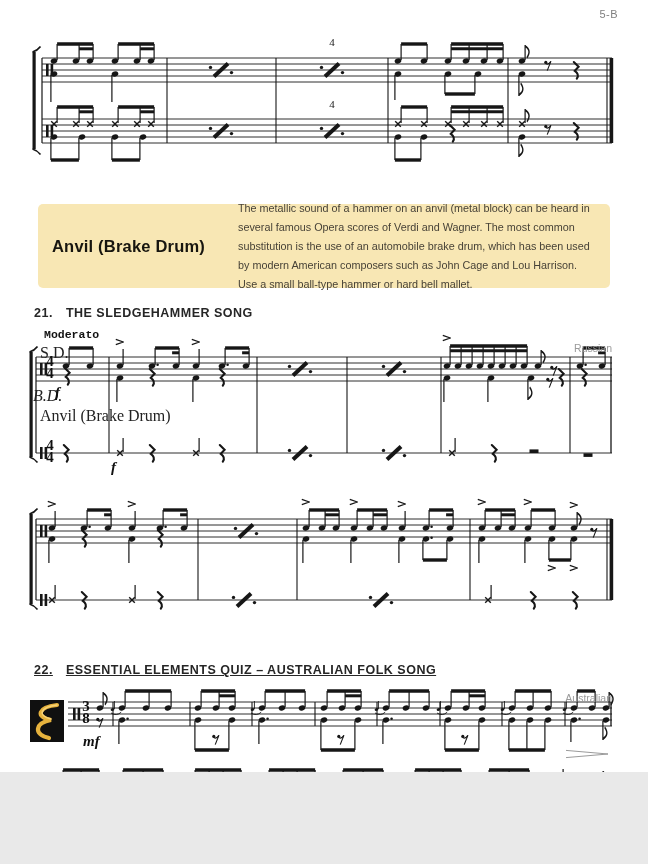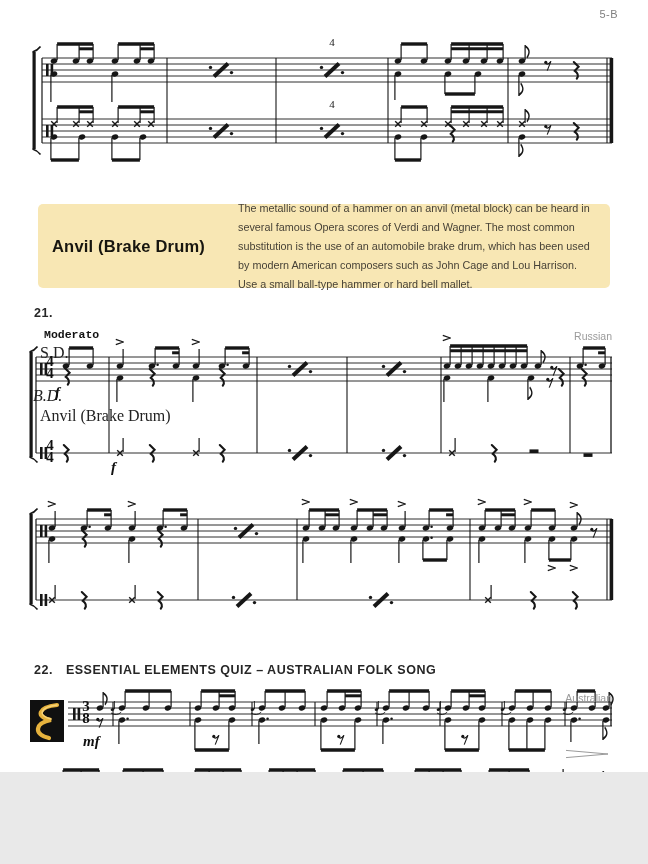--- a/index.html
+++ b/index.html
@@ -744,35 +744,36 @@
   <div class="ov count4" style="left:325px;top:36px;">4</div>
   <div class="ov count4" style="left:325px;top:98px;">4</div>
 
   <div class="infobox">
     <div class="ttl">Anvil (Brake Drum)</div>
     <div class="bdy">The metallic sound of a hammer on an anvil (metal block) can be heard in several famous Opera scores of Verdi and Wagner.  The most common substitution is the use of an automobile brake  drum, which has been used by modern American composers such as John Cage and Lou Harrison.  Use a small ball-type hammer or hard bell mallet.</div>
   </div>
 
   <div class="ov songhead" style="left:34px;top:306px;">
     <span>21.</span>
+    <span>THE SLEDGEHAMMER SONG</span>
   </div>
-  <div class="ov origin" style="right:36px;top:330px;">Russian</div>
+  <div class="ov origin" style="right:36px;top:342px;">Russian</div>
   <div class="ov tempo" style="left:44px;top:328px;">Moderato</div>
   <div class="ov stafflabel" style="left:40px;top:344px;">S.D.</div>
   <div class="ov stafflabel" style="left:33px;top:387px;font-style:italic;">B.D.</div>
   <div class="ov dyn" style="left:55px;top:384px;">f</div>
   <div class="ov stafflabel" style="left:40px;top:407px;">Anvil (Brake Drum)</div>
   <div class="ov dyn" style="left:111px;top:459px;">f</div>
 
   <div class="ov ts" style="left:42px;top:355px;">4</div>
   <div class="ov ts" style="left:42px;top:367px;">4</div>
   <div class="ov ts" style="left:42px;top:439px;">4</div>
   <div class="ov ts" style="left:42px;top:451px;">4</div>
 
-  <div class="ov songhead" style="left:34px;top:663px;">
+  <div class="ov songhead" style="left:34px;top:663px;text-decoration:underline;">
     <span>22.</span>
     <span>ESSENTIAL ELEMENTS QUIZ – AUSTRALIAN FOLK SONG</span>
   </div>
   <div class="ov origin" style="right:36px;top:692px;">Australian</div>
   <div class="ov ts" style="left:79px;top:700px;width:14px;">3</div>
   <div class="ov ts" style="left:79px;top:712px;width:14px;">8</div>
   <div class="ov dyn" style="left:83px;top:733px;font-size:15px;">mf</div>
   <div class="ov dyn" style="left:45px;top:818px;">f</div>
   <div class="ov rit" style="left:480px;top:829px;">rit.</div>
 

